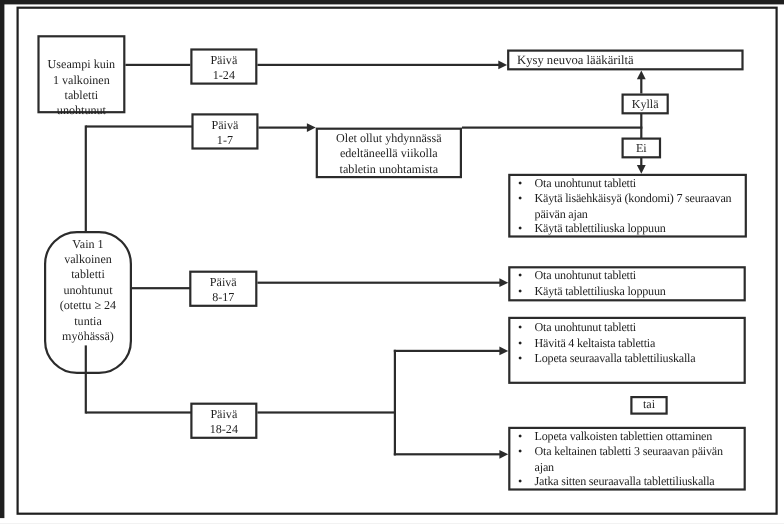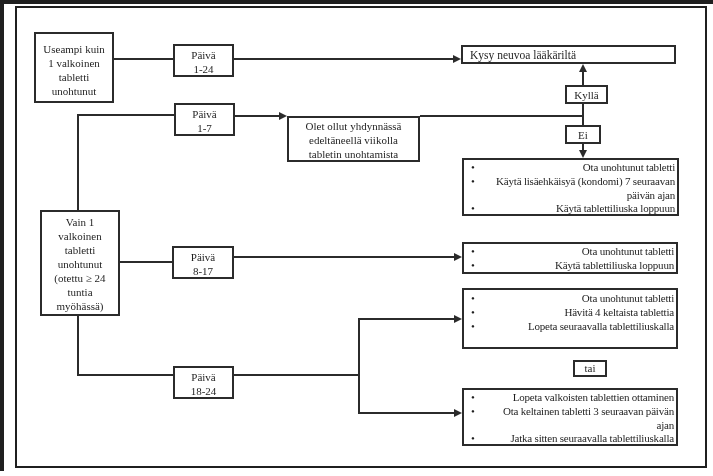--- a/index.html
+++ b/index.html
@@ -30,21 +30,21 @@
     border:2px solid #2b2b2b;background:var(--paper);
     font-size:11px;line-height:14px;text-align:center;
   }
   .box .ln{display:block;}
   .small-box{display:flex;align-items:center;justify-content:center;font-size:11px;}
   .kysy-box{display:flex;align-items:center;justify-content:flex-start;
     padding-left:7px;font-size:11.5px;text-align:center;}
   
   .bullets{
     position:absolute;box-sizing:border-box;border:2px solid #2b2b2b;background:var(--paper);
-    text-align:right;font-size:11px;line-height:13.8px;letter-spacing:-0.2px;
+    text-align:left;font-size:11px;line-height:13.8px;letter-spacing:-0.2px;
     padding:1px 2px 0 0;
   }
   .bullets ul{margin:0;padding:0;list-style:none;}
   .bullets li{position:relative;padding-left:22px;}
   .bullets li::before{content:"\2022";position:absolute;left:7px;top:0;}
   
   .hl,.vl{position:absolute;background:#2b2b2b;}
   .hl{height:2px;}
   .vl{width:2px;}
   
@@ -55,28 +55,28 @@
 </style>
 </head>
 <body>
 
 <div id="canvas">
 
   <div class="bar" id="bar-top"></div>
   <div class="bar" id="bar-left"></div>
   <div id="frame"></div>
 
-  <div class="box" style="left:34px;top:32px;width:80px;height:71px;padding-top:8px;">
+  <div class="box" style="left:34px;top:32px;width:80px;height:71px;padding-top:18px;">
     <span class="ln">Useampi kuin</span>
     <span class="ln">1 valkoinen</span>
     <span class="ln">tabletti</span>
     <span class="ln">unohtunut</span>
   </div>
 
-  <div class="box" style="left:40px;top:210px;width:80px;height:106px;padding-top:3px;">
+  <div class="box" style="left:40px;top:210px;width:80px;height:130px;padding-top:3px;border-radius:30px;">
     <span class="ln">Vain 1</span>
     <span class="ln">valkoinen</span>
     <span class="ln">tabletti</span>
     <span class="ln">unohtunut</span>
     <span class="ln">(otettu ≥ 24</span>
     <span class="ln">tuntia</span>
     <span class="ln">myöhässä)</span>
   </div>
 
   <div class="box" style="left:173px;top:44px;width:61px;height:33px;padding-top:2px;">

